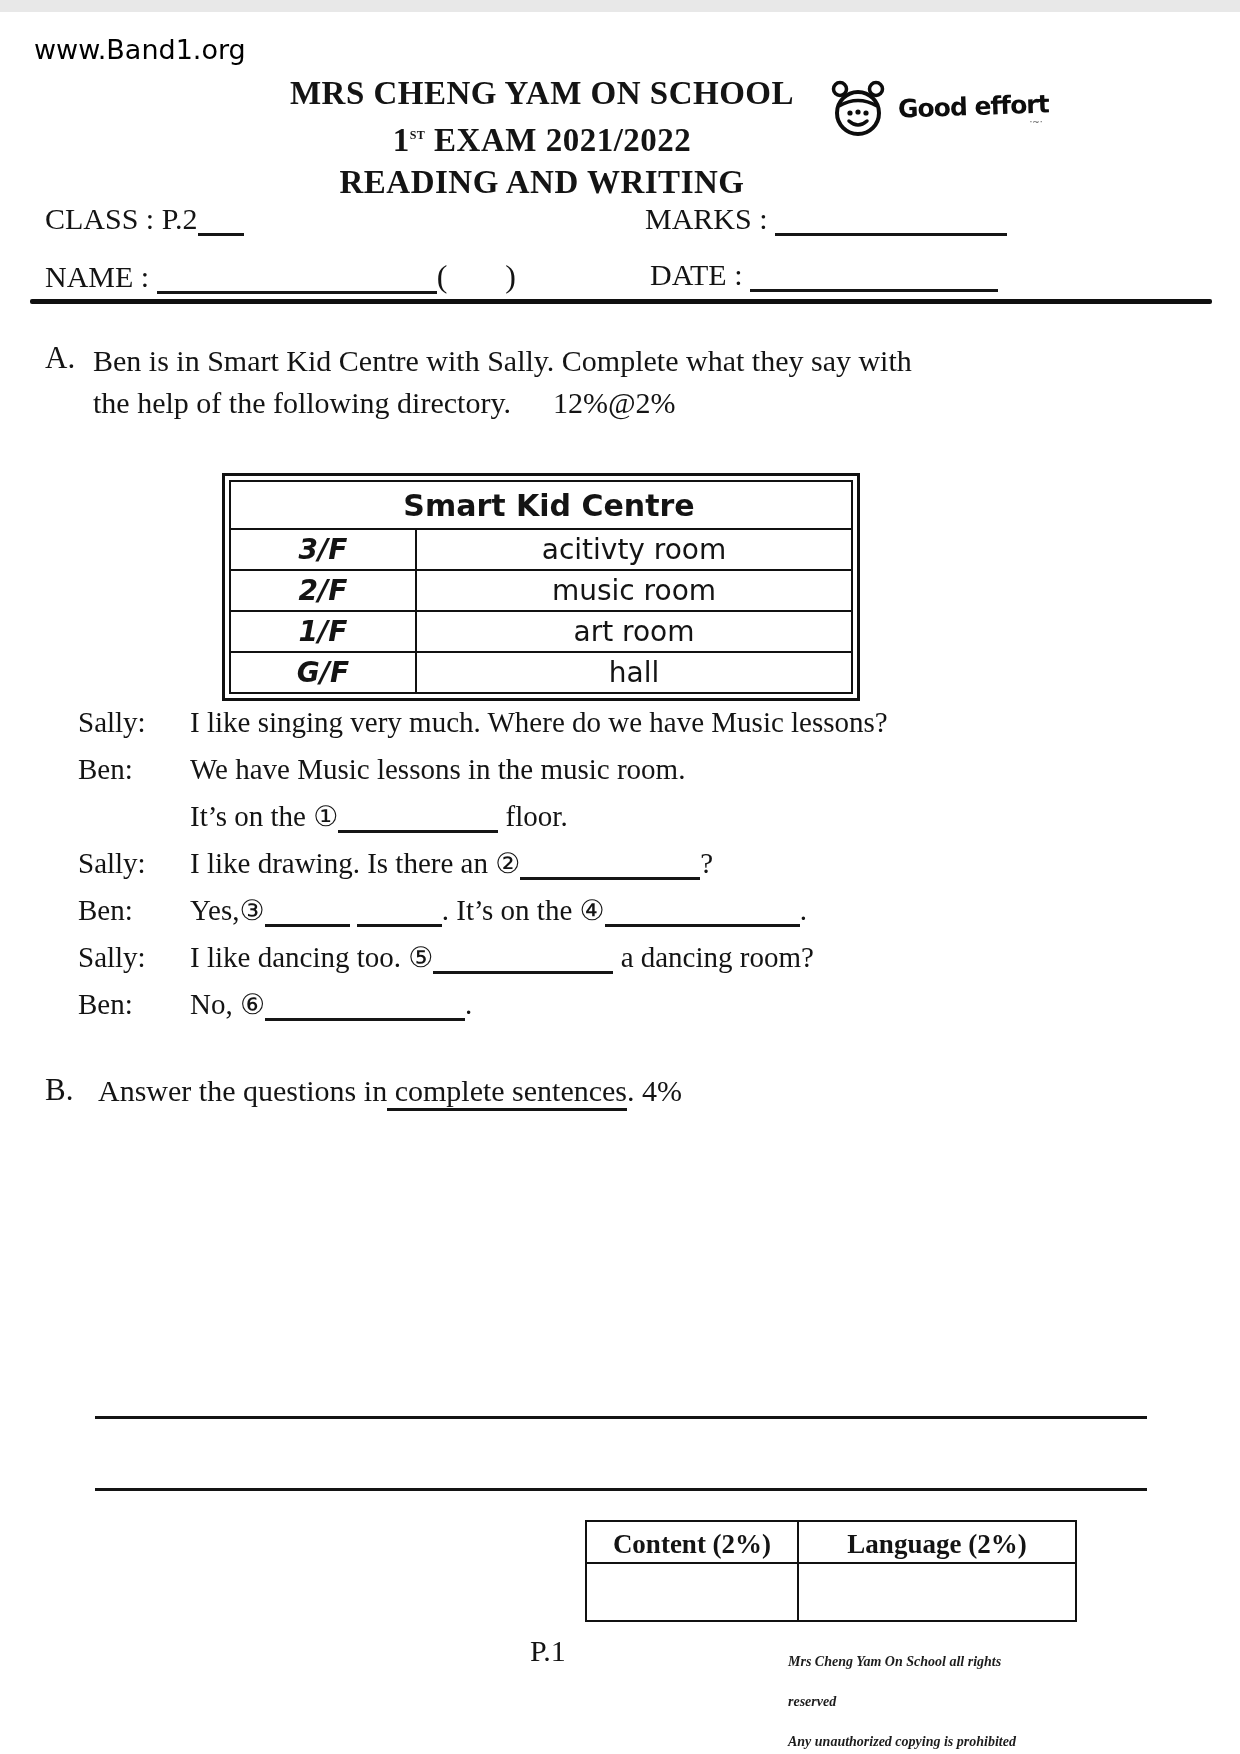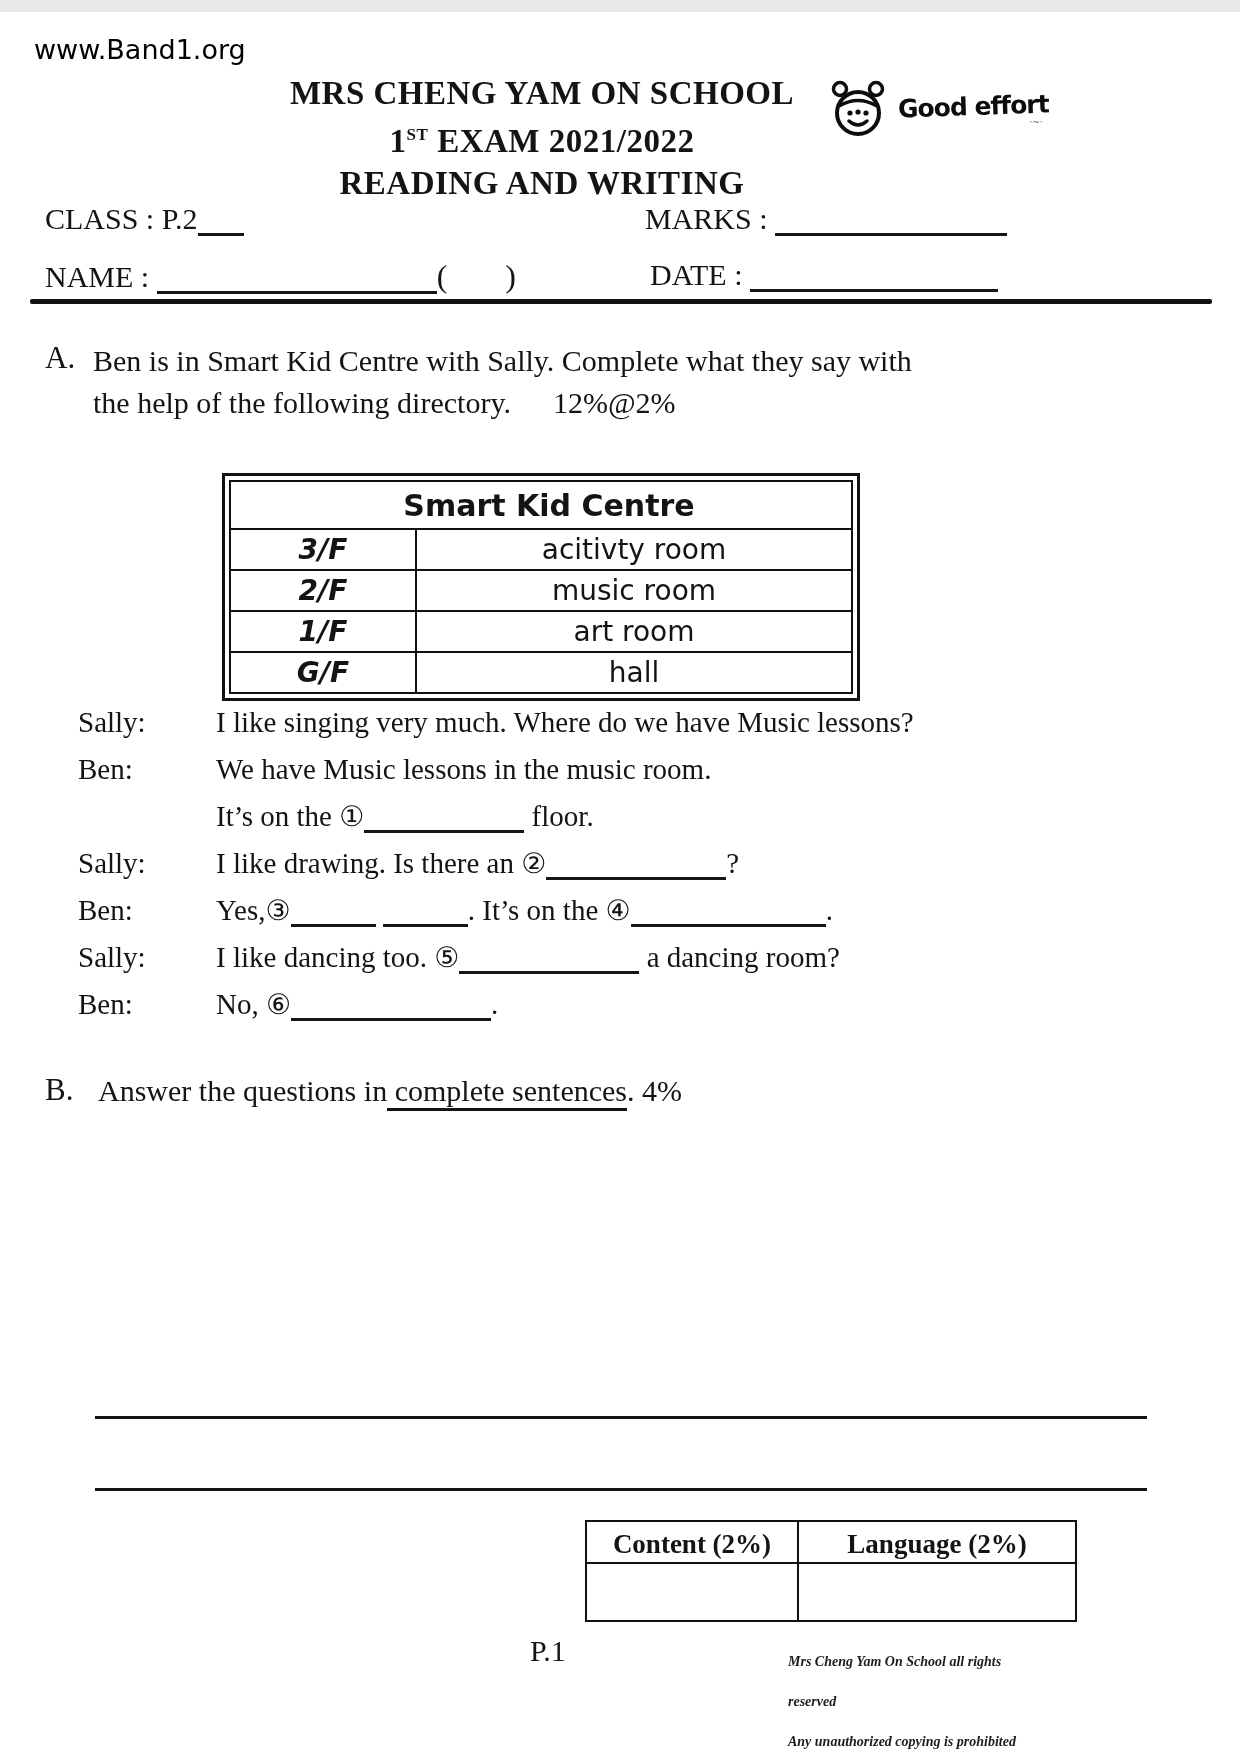--- a/index.html
+++ b/index.html
@@ -10,21 +10,21 @@
     font-family:"Liberation Serif", serif;
   }
   .abs { position:absolute; }
 
   
   .watermark { left:34px; top:22px; font-family:"DejaVu Sans", sans-serif; font-size:27px; color:#000; }
 
   
   .title-block { left:0; top:60px; width:1084px; text-align:center; }
   .title-line { font-size:33px; font-weight:bold; letter-spacing:0.5px; line-height:42px; }
-  .title-line sup { font-size:17px; vertical-align:super; }
+  .title-line sup { font-size:12px; vertical-align:super; }
 
   
   .stamp { left:826px; top:66px; width:230px; height:80px; }
   .stamp-row { display:flex; align-items:center; gap:6px; }
   .stamp-text { font-family:"DejaVu Sans", sans-serif; font-weight:bold; font-size:25px; color:#0d0d0d; transform:rotate(-2deg); letter-spacing:-1px; }
   .stamp-sub { font-family:"DejaVu Sans", sans-serif; font-size:9px; color:#555; text-align:right; margin-top:-4px; padding-right:6px; }
 
   
   .info-label { font-size:30px;font-family:Liberation Serif, serif; }
   .blank { display:inline-block; border-bottom:3px solid #161616; vertical-align:-7px; }
@@ -41,21 +41,21 @@
   .dir-outer { left:222px; top:461px; width:638px; border:3px solid #111; padding:4px; background:#fff; }
   .dir-inner { border:2px solid #111; font-family:"DejaVu Sans", sans-serif; }
   .dir-title { text-align:center; font-size:30px; font-weight:bold; padding:6px 0 5px 16px; border-bottom:2px solid #111; }
   .dir-row { display:flex; border-bottom:2px solid #111; }
   .dir-row:last-child { border-bottom:none; }
   .dir-floor { width:186px; border-right:2px solid #111; text-align:center; font-weight:bold; font-size:28px; padding:3px 0; font-style:italic; }
   .dir-room { flex:1; text-align:center; font-size:28px; padding:3px 0; }
 
   
   .dialogue { left:78px; top:694px; width:1110px; }
-  .dlg-line { display:flex; min-height:47px; align-items:baseline;gap:26px; }
+  .dlg-line { display:flex; min-height:47px; align-items:baseline; }
   .dlg-speaker { width:112px; font-size:29px; flex:0 0 112px; }
   .dlg-text { font-size:29px; }
   .circled { font-family:"DejaVu Sans", sans-serif; font-size:28px; }
 
   
   .underlined { border-bottom:3px solid #141414; padding-bottom:1px; }
   .answer-line { border-top:3px solid #141414; height:0; }
 
   
   .score-table { left:585px; top:1508px; width:492px; border:2.5px solid #111; }

